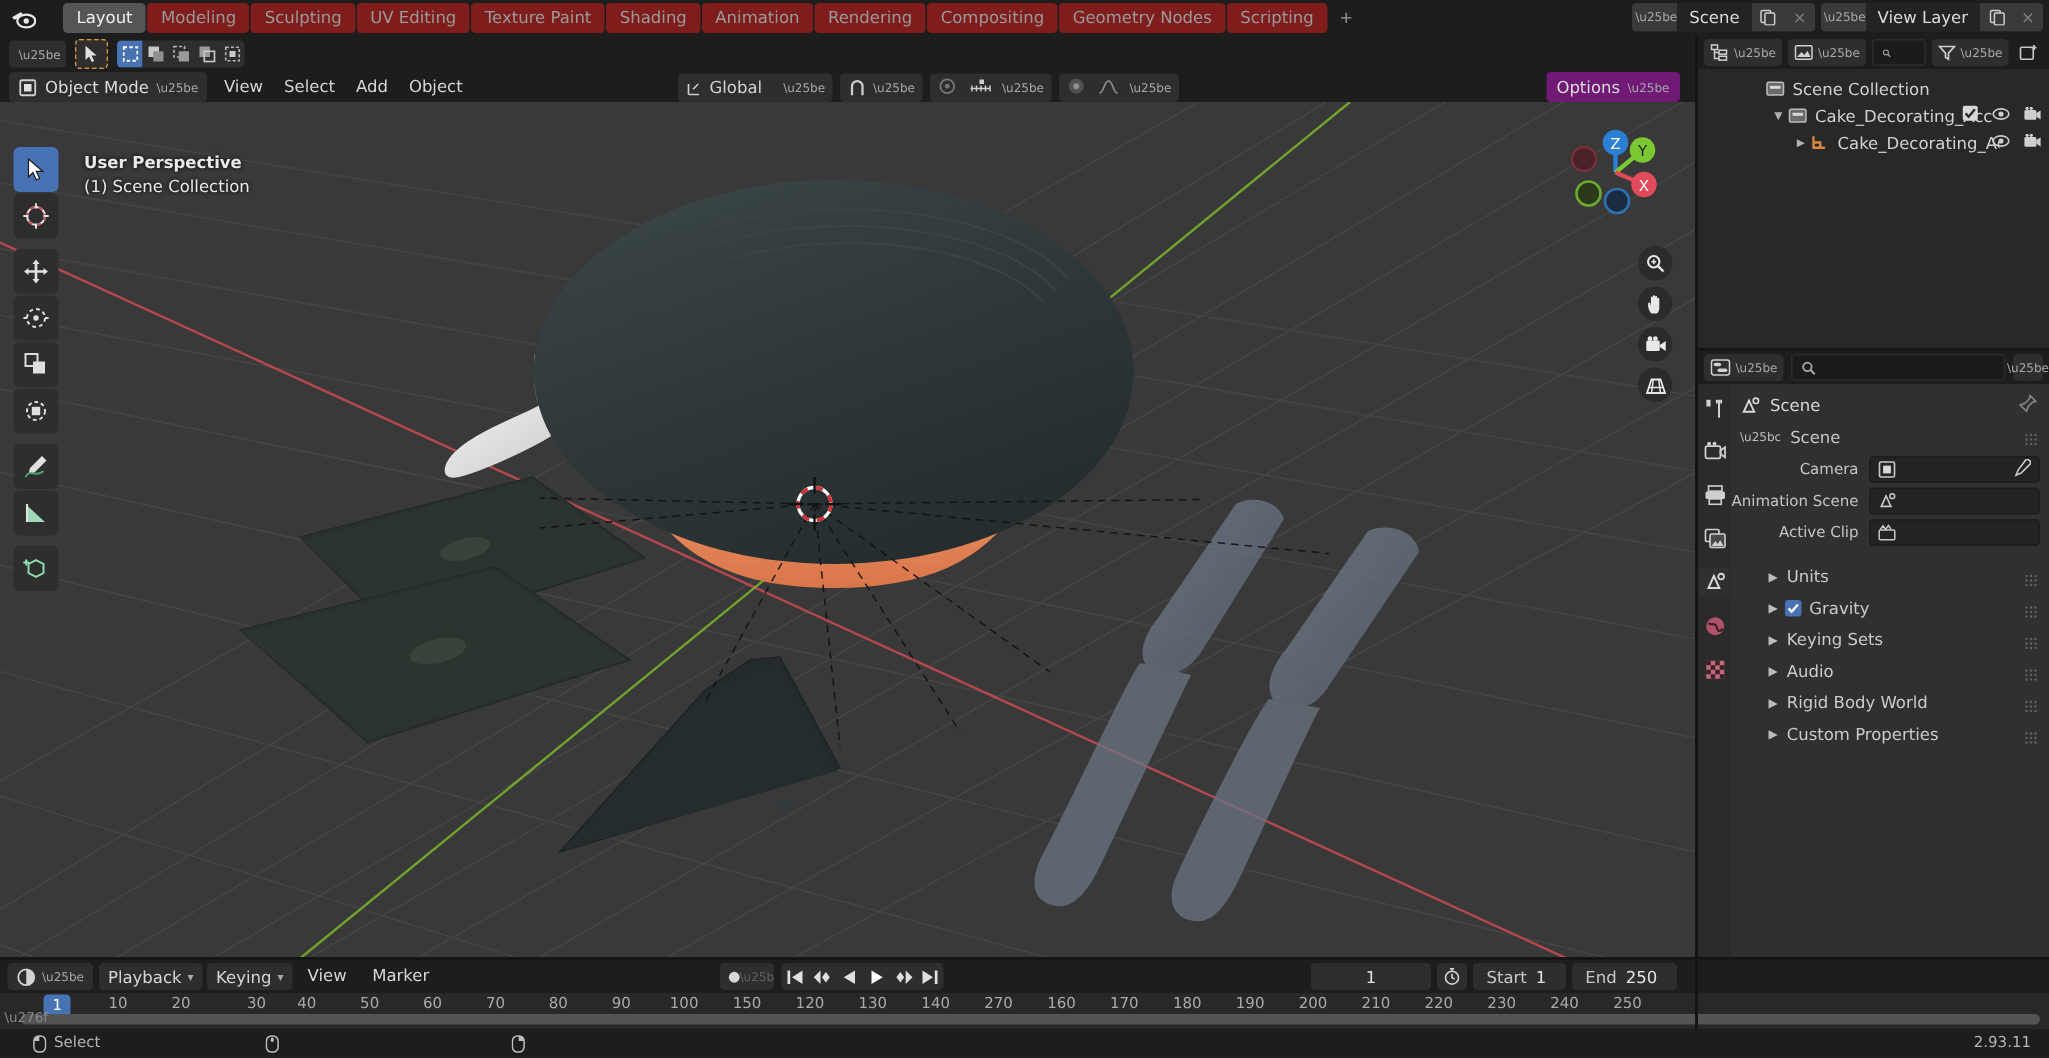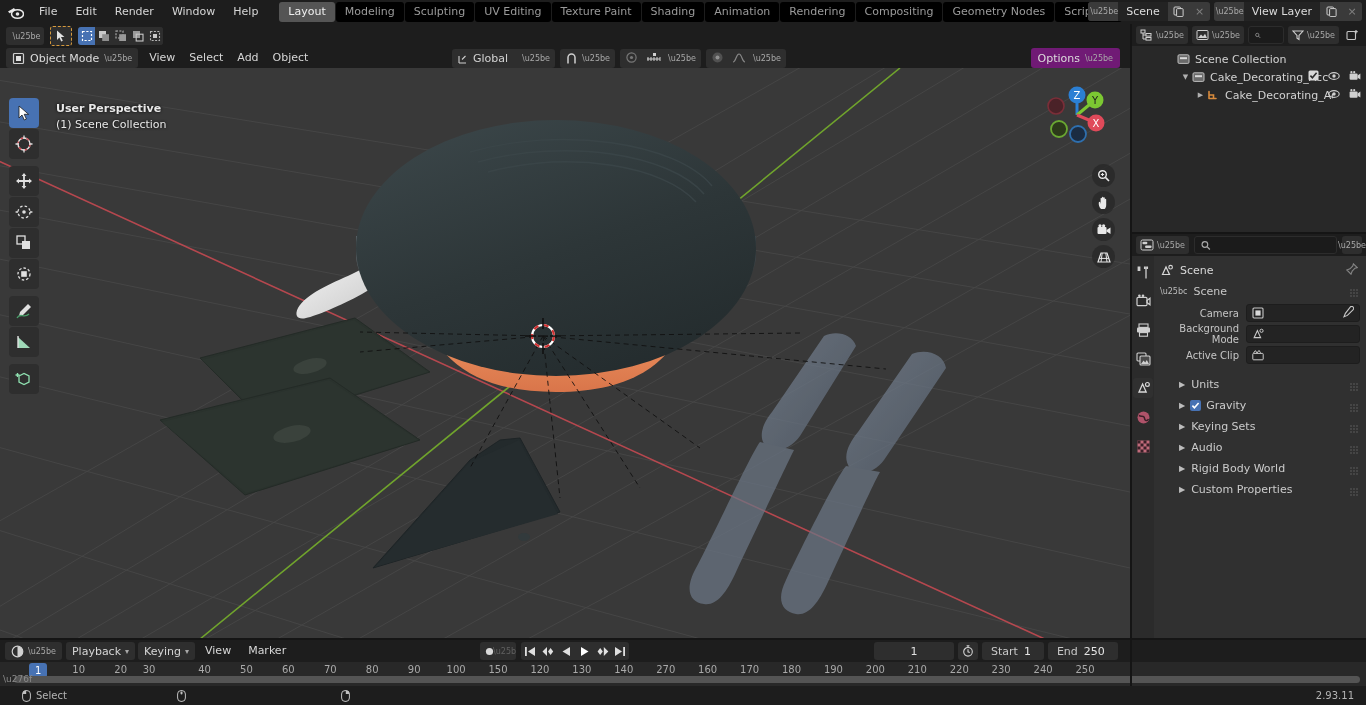--- a/index.html
+++ b/index.html
@@ -19,21 +19,21 @@
     background: #1d1d1d; display: flex; align-items: center;
   }
   .blender-logo { width: 30px; height: 24px; display:flex; align-items:center; justify-content:center; }
   .menu-item {
     padding: 0 9px; height: 18px; line-height: 18px; color: #d6d6d6;
     font-size: 11px; border-radius: 3px; white-space: nowrap;
   }
   .wstabs { display: flex; align-items: center; margin-left: 12px; gap: 1px; }
   .wstab {
     padding: 0 9px; height: 20px; line-height: 20px; font-size: 11px;
-    color: #9a9a9a; background: #000000; border-radius: 3px; white-space: nowrap;
+    color: #9a9a9a; background: #7f1d1d; border-radius: 3px; white-space: nowrap;
   }
   .wstab.active { background: #555555; color: #f0f0f0; }
   .wstab.plus { color: #9a9a9a; padding: 0 7px; background: transparent; }
   .topbar-right { position:absolute; right: 4px; top: 2px; display:flex; align-items:center; gap: 4px; }
   .id-block { display:flex; align-items:center; height:19px; background:#282828; border-radius:3px; overflow:hidden; }
   .id-icon { width: 30px; height:19px; background:#3a3a3a; display:flex; align-items:center; justify-content:center; gap:2px; }
   .id-name { background: #232323; height:19px; line-height:19px; padding: 0 8px; font-size:11px; color:#dcdcdc; }
   .id-btn { width:22px; height:19px; background:#3a3a3a; display:flex; align-items:center; justify-content:center; }
   .id-x { width:20px; height:19px; background:#3a3a3a; display:flex; align-items:center; justify-content:center; color:#808080; font-size:11px;}
 
@@ -196,27 +196,20 @@
 <div class="app">
 
   <div class="topbar">
     <div class="blender-logo">
       <svg width="17" height="15" viewBox="0 0 17 15">
         <ellipse cx="10.5" cy="9" rx="6" ry="4.3" fill="none" stroke="#e8e8e8" stroke-width="1.5"></ellipse>
         <circle cx="10.5" cy="9" r="1.8" fill="#e8e8e8"></circle>
         <path d="M1 6.5 L7 3 L8.6 5.2 L2.6 8.2 Z" fill="#e8e8e8"></path>
       </svg>
     </div>
-    <div id="topmenus" style="display:flex;align-items:center;">
-        <div class="menu-item">File</div>
-        <div class="menu-item">Edit</div>
-        <div class="menu-item">Render</div>
-        <div class="menu-item">Window</div>
-        <div class="menu-item">Help</div>
-      </div>
     <div class="wstabs" id="wstabs">
         <div class="wstab active">Layout</div>
         <div class="wstab">Modeling</div>
         <div class="wstab">Sculpting</div>
         <div class="wstab">UV Editing</div>
         <div class="wstab">Texture Paint</div>
         <div class="wstab">Shading</div>
         <div class="wstab">Animation</div>
         <div class="wstab">Rendering</div>
         <div class="wstab">Compositing</div>
@@ -914,21 +907,21 @@
               <rect x="3.4" y="3.4" width="5.2" height="5.2" fill="#d8d8d8"></rect>
             </svg>
           <span style="position:absolute;right:5px;">
             <svg width="12" height="12" viewBox="0 0 12 12">
                 <path d="M8.4 0.8 A2 2 0 0 1 11.2 3.6 L5.4 9.4 L2 10.8 L3.4 7.4 Z" fill="none" stroke="#c8c8c8" stroke-width="1.1"></path>
               </svg>
           </span>
         </div>
       </div>
       <div class="pr-field-row">
-        <div class="pr-label">Background Mode</div>
+        <div class="pr-label">Animation Scene</div>
         <div class="pr-input">
           <svg width="12" height="12" viewBox="0 0 12 12">
               <path d="M2.2 9.6 L5.4 2.6 L8.6 9.6 Z" fill="none" stroke="#c8c8c8" stroke-width="1.1"></path>
               <circle cx="9.5" cy="2.8" r="1.6" fill="none" stroke="#c8c8c8" stroke-width="1"></circle>
             </svg>
         </div>
       </div>
       <div class="pr-field-row">
         <div class="pr-label">Active Clip</div>
         <div class="pr-input">
@@ -1128,21 +1121,21 @@
           <span class="k">End</span>
           <span class="v">250</span>
         </div>
       </div>
     </div>
 
     <div class="tl-ruler">
       <div id="tlticks">
           <div class="tl-tick" style="left: 78.7349px;">10</div>
           <div class="tl-tick" style="left: 120.663px;">20</div>
-          <div class="tl-tick" style="left: 149px;">30</div>
+          <div class="tl-tick" style="left: 171px;">30</div>
           <div class="tl-tick" style="left: 204.518px;">40</div>
           <div class="tl-tick" style="left: 246.446px;">50</div>
           <div class="tl-tick" style="left: 288.373px;">60</div>
           <div class="tl-tick" style="left: 330.301px;">70</div>
           <div class="tl-tick" style="left: 372.229px;">80</div>
           <div class="tl-tick" style="left: 414.157px;">90</div>
           <div class="tl-tick" style="left: 456.084px;">100</div>
           <div class="tl-tick" style="left: 498.012px;">150</div>
           <div class="tl-tick" style="left: 539.94px;">120</div>
           <div class="tl-tick" style="left: 581.867px;">130</div>

